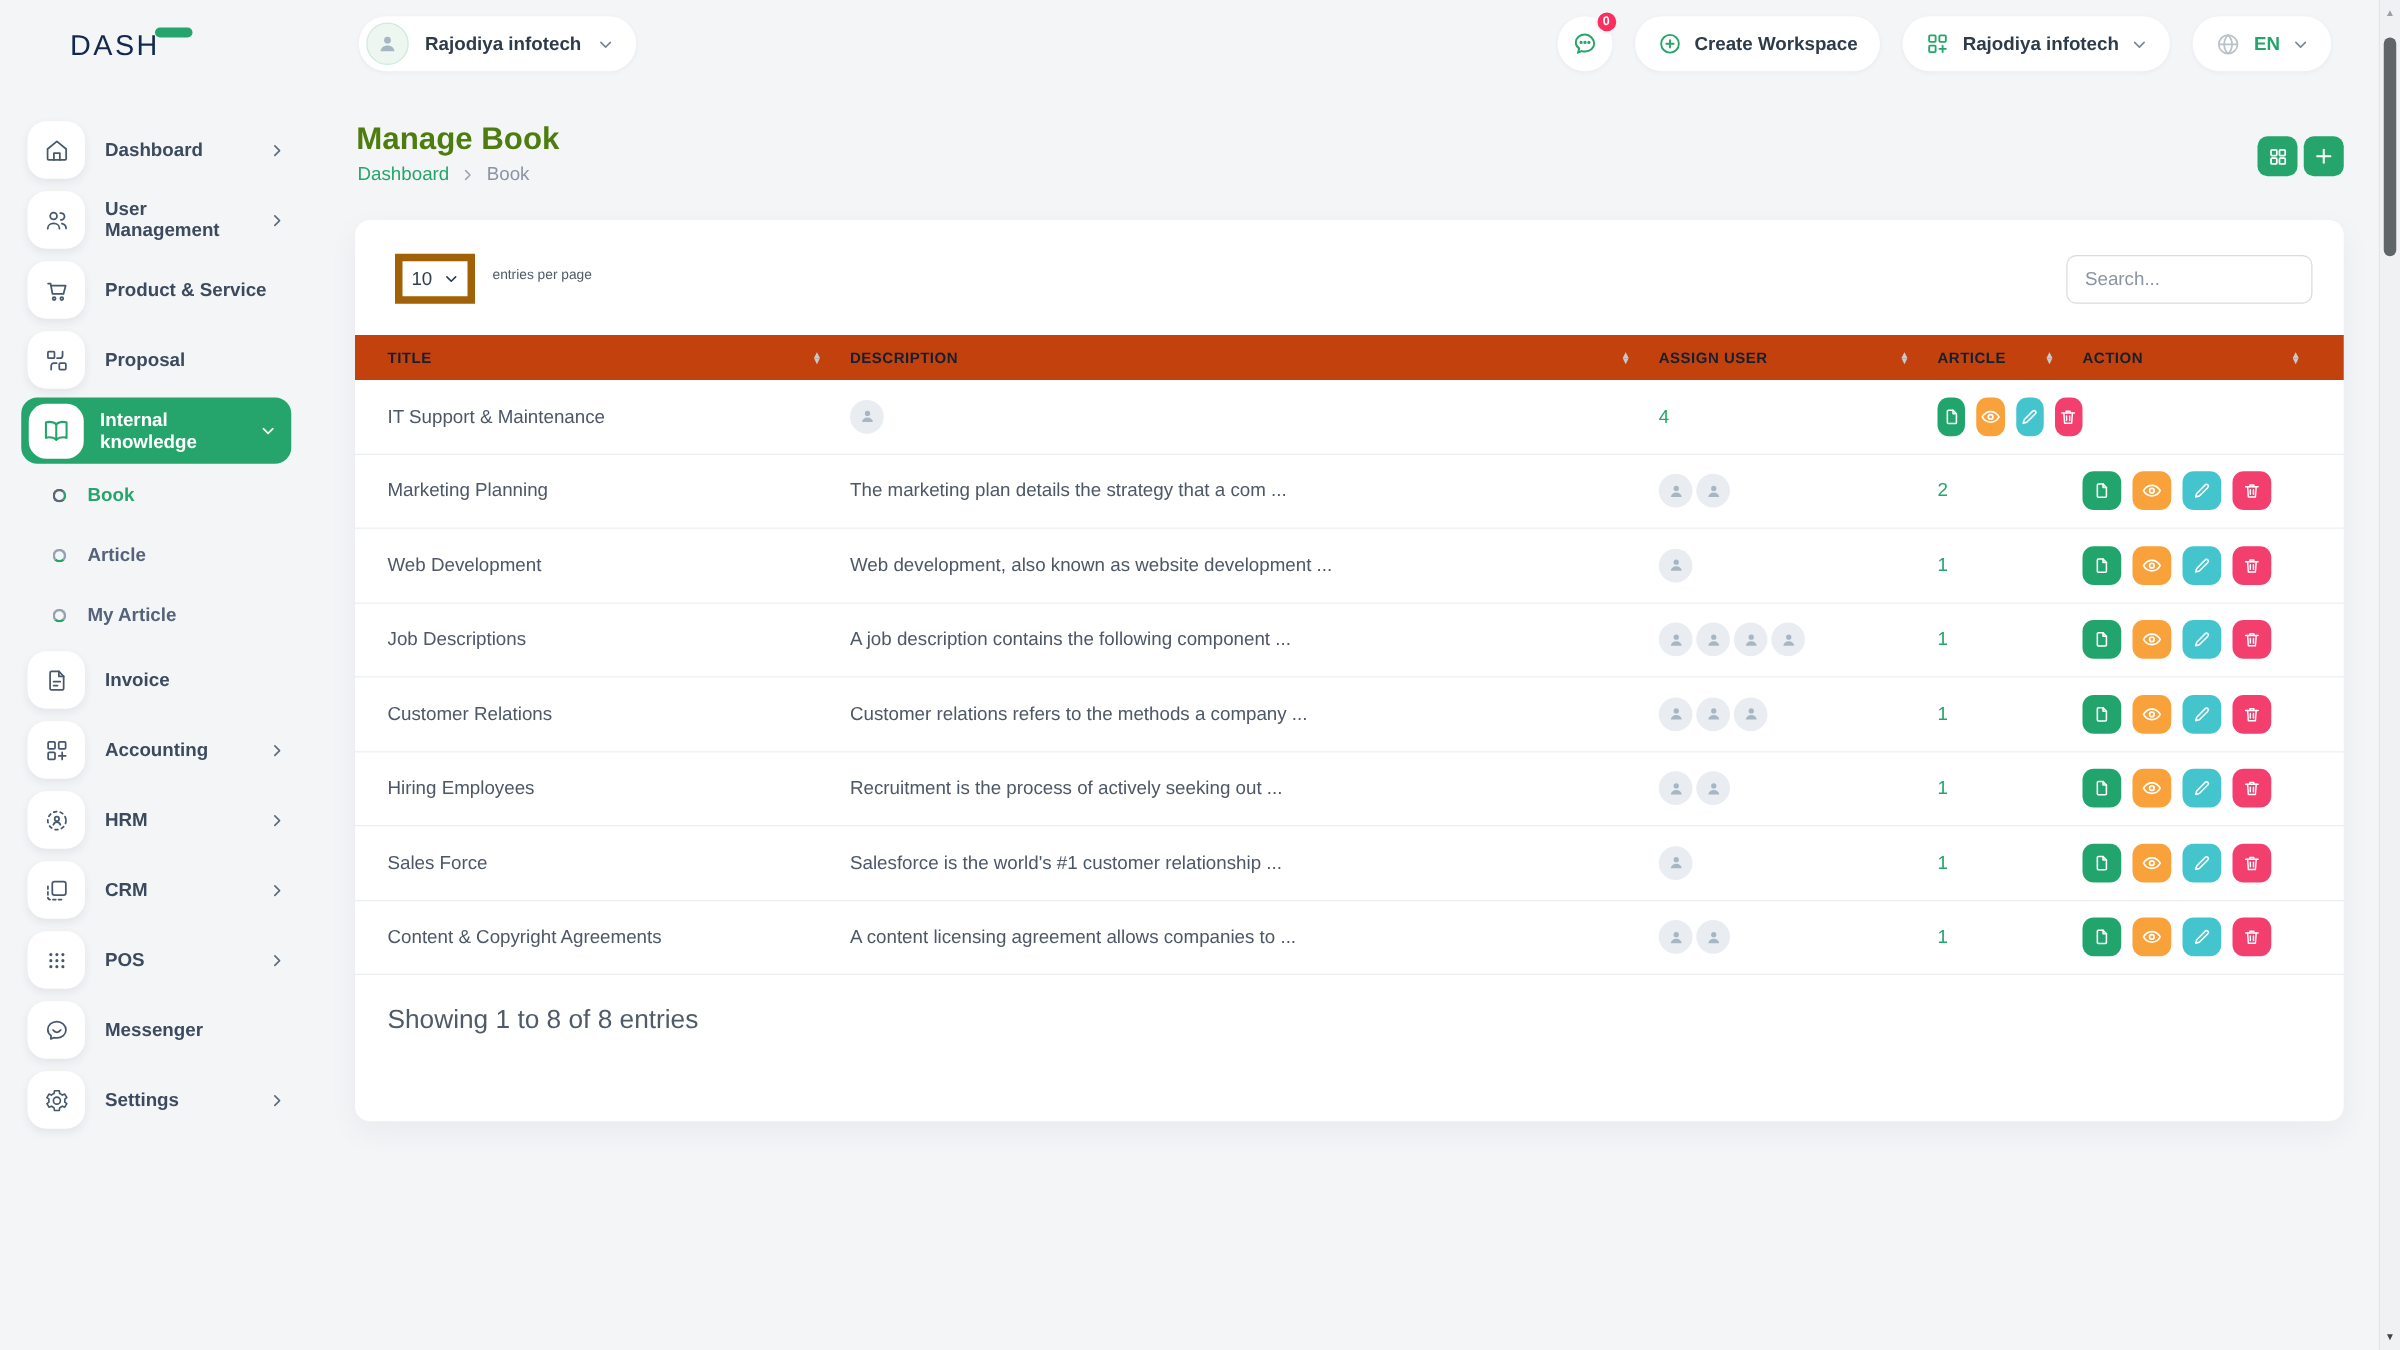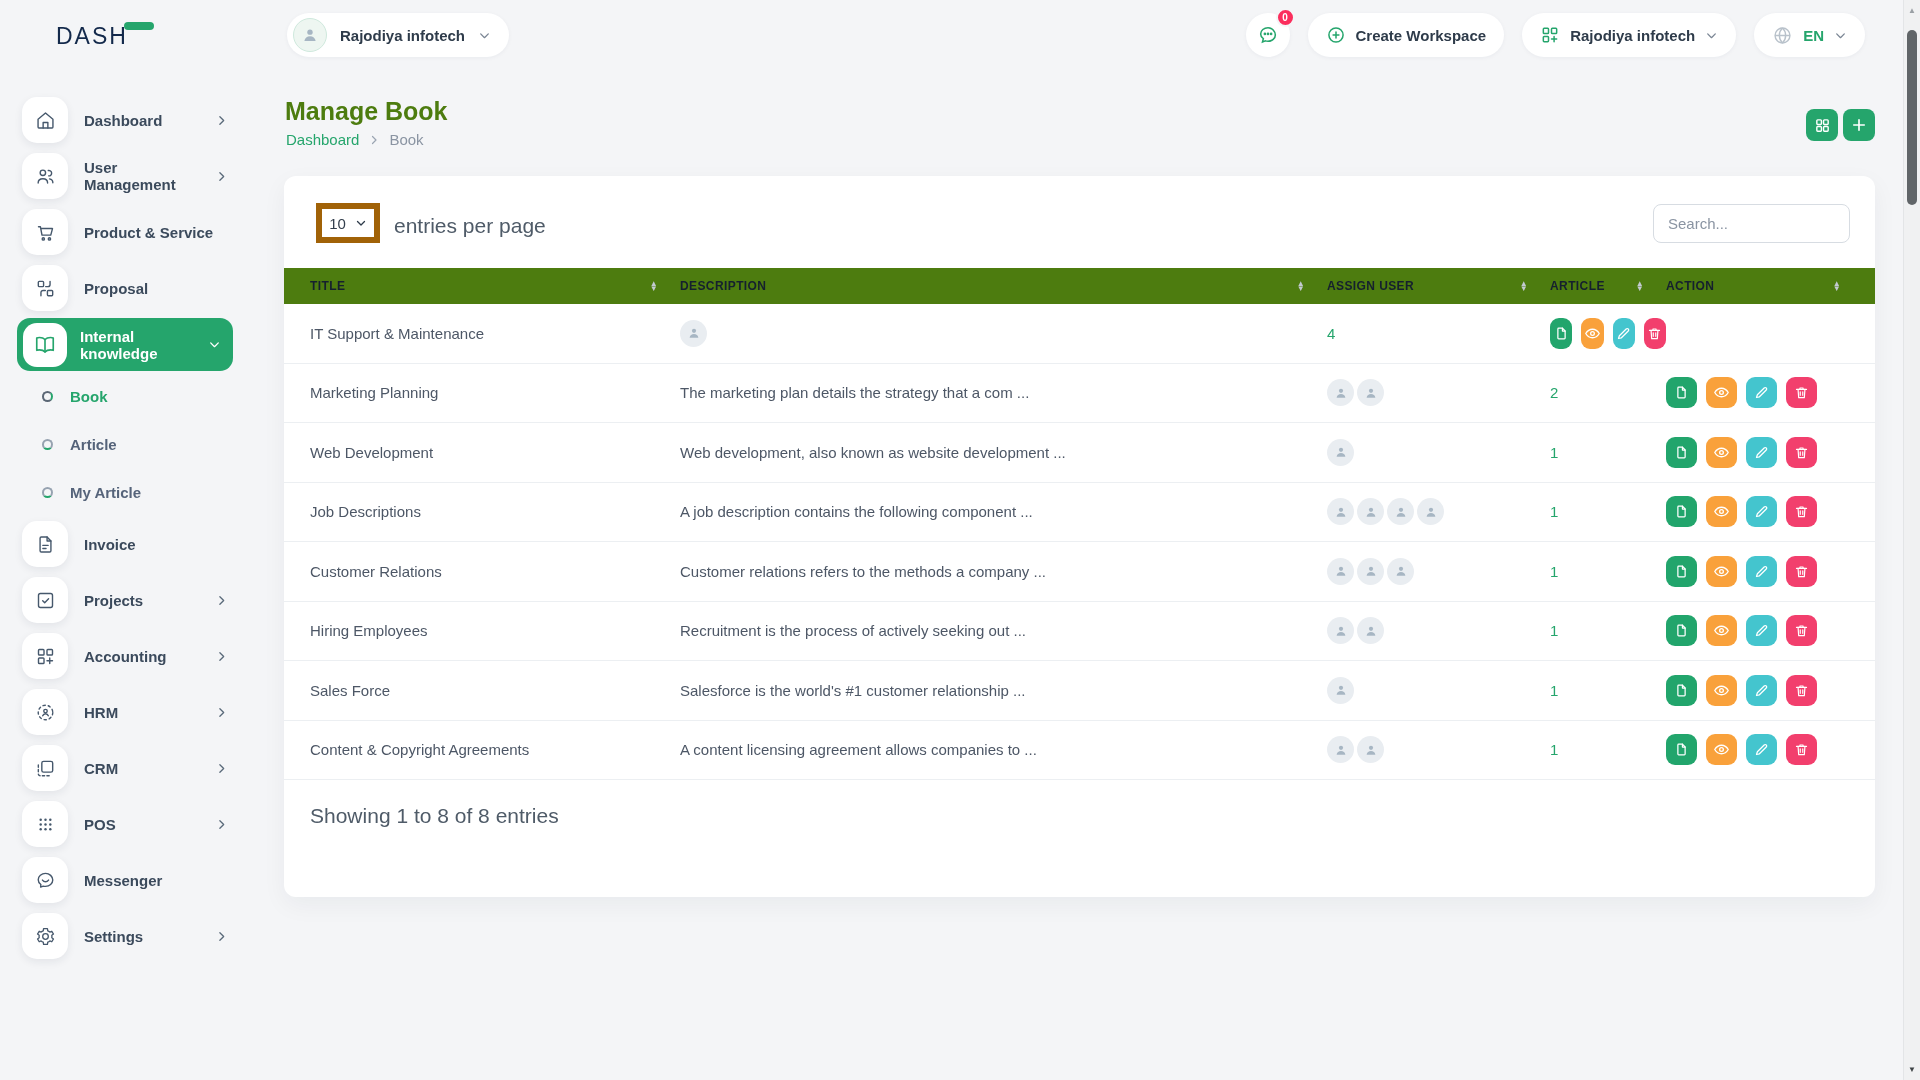--- a/index.html
+++ b/index.html
@@ -47,28 +47,28 @@
   .breadcrumb { position:absolute; left:286px; top:131px; display:flex; align-items:center; gap:9px; font-size:15px; }
   .bc-link { color:var(--green); cursor:pointer; }
   .bc-sep { color:#9aa4b2; display:flex; }
   .bc-current { color:#8a94a2; }
   .page-actions { position:absolute; right:45px; top:109px; display:flex; gap:5px; }
   .btn-green { width:32px; height:32px; border:none; border-radius:8px; background:var(--green); color:#fff; display:flex; align-items:center; justify-content:center; cursor:pointer; }
 
   
   .card { position:absolute; left:284px; top:176px; right:45px; height:721px; background:#fff; border-radius:12px; box-shadow:0 8px 24px rgba(16,36,66,.05); }
   .entries-select { position:absolute; left:32px; top:27px; width:64px; height:40px; border:6px solid #a16207; border-radius:0; display:flex; align-items:center; justify-content:center; gap:9px; font-size:15px; color:#333f4d; cursor:pointer; background:#fff; }
-  .entries-label { position:absolute; left:110px; top:38px; font-size:21px; color:#4f5b68; }
+  .entries-label { position:absolute; left:110px; top:38px; font-size:11px; color:#4f5b68; }
   .search-input { position:absolute; right:25px; top:28px; width:197px; height:39px; border:1px solid #d7dce2; border-radius:8px; padding:0 14px; font-size:15px; color:#333f4d; font-family:"Liberation Sans", sans-serif; outline:none; background:#fff; }
   .search-input::placeholder { color:#8a94a2; }
 
   
   .table { position:absolute; left:0; top:92px; right:0; }
   .thead, .trow { display:grid; grid-template-columns:396px 647px 223px 116px auto; align-items:center; }
-  .thead { height:36px; background:#4d7c0f; }
+  .thead { height:36px; background:#c2410c; }
   .hcell { display:flex; align-items:center; justify-content:space-between; padding-right:22px; font-size:12px; font-weight:700; letter-spacing:.4px; color:#15202e; cursor:pointer; }
   .hcell:first-child { padding-left:26px; }
   .hcell:last-child { padding-right:34px; }
   .sorter { display:flex; flex-direction:column; line-height:5px; font-size:8px; color:#c3cad1; }
   .trow { height:59.5px; border-bottom:1px solid #eceff2; }
   .trow:last-of-type { border-bottom:1px solid #eceff2; }
   .cell { font-size:15px; color:#4d5766; }
   .cell.c1 { padding-left:26px; }
   .avatars { display:flex; gap:3px; }
   .avatar { width:27px; height:27px; border-radius:50%; background:#e9edf1; display:flex; align-items:center; justify-content:center; }
@@ -176,34 +176,20 @@
               <path d="M13.8 3.5H7.2a1.4 1.4 0 0 0-1.4 1.4v14.2a1.4 1.4 0 0 0 1.4 1.4h9.6a1.4 1.4 0 0 0 1.4-1.4V8z"></path>
               <path d="M13.8 3.5V8h4.4"></path>
               <path d="M9 13h6M9 16.5h3.6"></path>
             </svg>
           </span>
           <span class="nav-label">Invoice</span>
         </div>
         <div class="nav-item">
           <span class="icon-box">
             <svg width="21" height="21" viewBox="0 0 24 24" fill="none" stroke="currentColor" stroke-width="1.6" stroke-linecap="round" stroke-linejoin="round">
-              <rect x="4" y="4" width="16" height="16" rx="2.2"></rect>
-              <path d="M8.8 12.2l2.3 2.3 4.4-4.6"></path>
-            </svg>
-          </span>
-          <span class="nav-label">Projects</span>
-          <span class="nav-chev">
-            <svg width="13" height="13" viewBox="0 0 24 24" fill="none" stroke="currentColor" stroke-width="2.4" stroke-linecap="round" stroke-linejoin="round">
-              <polyline points="9 5 16 12 9 19"></polyline>
-            </svg>
-          </span>
-        </div>
-        <div class="nav-item">
-          <span class="icon-box">
-            <svg width="21" height="21" viewBox="0 0 24 24" fill="none" stroke="currentColor" stroke-width="1.6" stroke-linecap="round" stroke-linejoin="round">
               <rect x="4" y="4" width="6.3" height="6.3" rx="1"></rect>
               <rect x="13.7" y="4" width="6.3" height="6.3" rx="1"></rect>
               <rect x="4" y="13.7" width="6.3" height="6.3" rx="1"></rect>
               <path d="M16.85 13.7V20M13.7 16.85H20"></path>
             </svg>
           </span>
           <span class="nav-label">Accounting</span>
           <span class="nav-chev">
             <svg width="13" height="13" viewBox="0 0 24 24" fill="none" stroke="currentColor" stroke-width="2.4" stroke-linecap="round" stroke-linejoin="round">
               <polyline points="9 5 16 12 9 19"></polyline>

